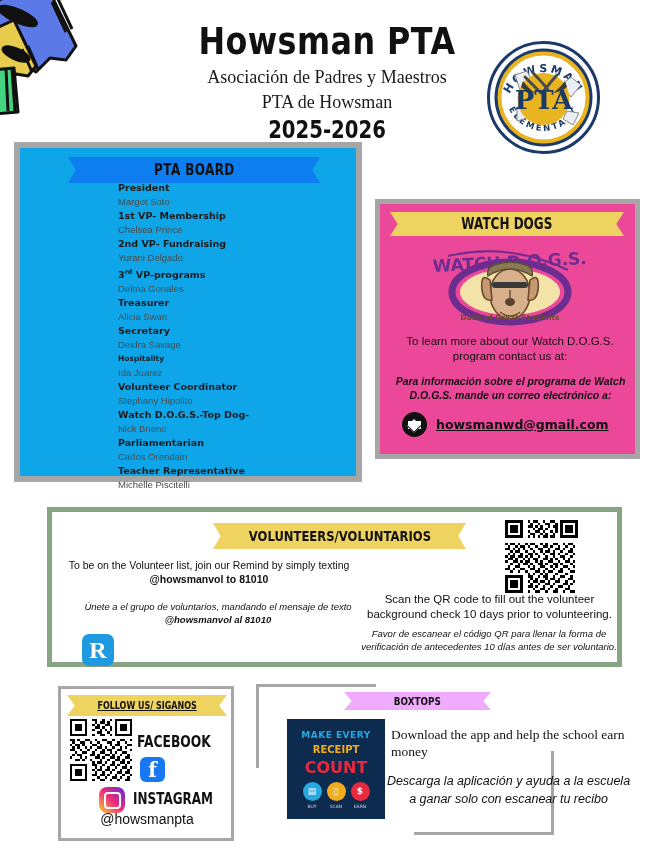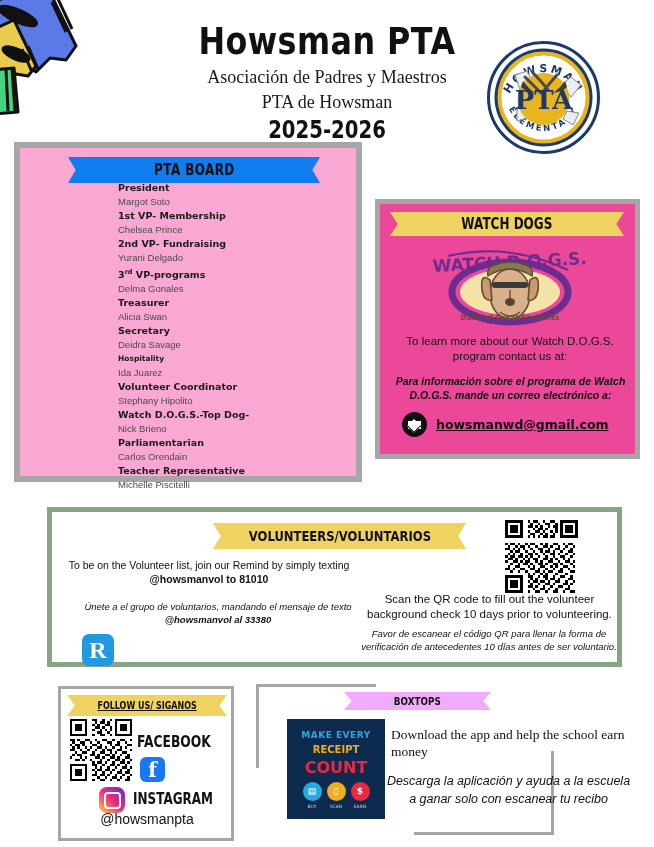--- a/index.html
+++ b/index.html
@@ -50,21 +50,21 @@
   .ribbon .rib-txt{transform:scaleX(.80);display:block;white-space:nowrap;}
   .ribbon::before,.ribbon::after{
     content:"";position:absolute;top:0;bottom:0;width:14px;background:inherit;
   }
   .ribbon::before{left:-14px;clip-path:polygon(0 0,100% 0,100% 100%,0 100%,55% 50%);}
   .ribbon::after{right:-14px;clip-path:polygon(0 0,100% 0,45% 50%,100% 100%,0 100%);}
 
   
   .board-box{
     position:absolute;left:14px;top:142px;width:348px;height:340px;
-    background:#f9a8d4;border:6px solid #a6a6a6;box-sizing:border-box;
+    background:#0ea5e9;border:6px solid #a6a6a6;box-sizing:border-box;
   }
   .board-ribbon{
     position:absolute;left:62px;top:9px;width:224px;height:26px;
     background:#0d7df0;
   }
   .board-ribbon .rib-txt{font-size:15px;letter-spacing:.5px;}
   .board-list{position:absolute;left:98px;top:33px;width:240px;}
   .board-role{font-size:9.5px;font-weight:bold;color:#1b1b1b;line-height:14px;font-family:"DejaVu Sans",sans-serif;}
   .board-role.small{font-size:7.5px;}
   .board-name{font-size:9.5px;color:#4a4a4a;line-height:14px;font-family:"Liberation Sans",sans-serif;}
@@ -533,21 +533,21 @@
           <rect x="19" y="28" width="2" height="1"></rect>
           <rect x="23" y="28" width="1" height="1"></rect>
           <rect x="26" y="28" width="2" height="1"></rect>
       </g>
     </svg>
 
     <div class="vol-en">
       <span>To be on the Volunteer list, join our Remind by simply texting </span><b>@howsmanvol to 81010</b>
     </div>
     <div class="vol-es">
-      <span>Únete a el grupo de voluntarios, mandando el mensaje de texto </span><b>@howsmanvol al 33380</b>
+      <span>Únete a el grupo de voluntarios, mandando el mensaje de texto </span><b>@howsmanvol al 81010</b>
     </div>
     <div class="remind-logo">R</div>
 
     <div class="vol-en2">Scan the QR code to fill out the volunteer background check 10 days prior to volunteering.</div>
     <div class="vol-es2">Favor de escanear el código QR para llenar la forma de verificación de antecedentes 10 días antes de ser voluntario.</div>
   </div>
 
   <div class="fu-box">
     <div class="ribbon fu-ribbon">
       <span class="rib-txt">FOLLOW US/ SIGANOS</span>

